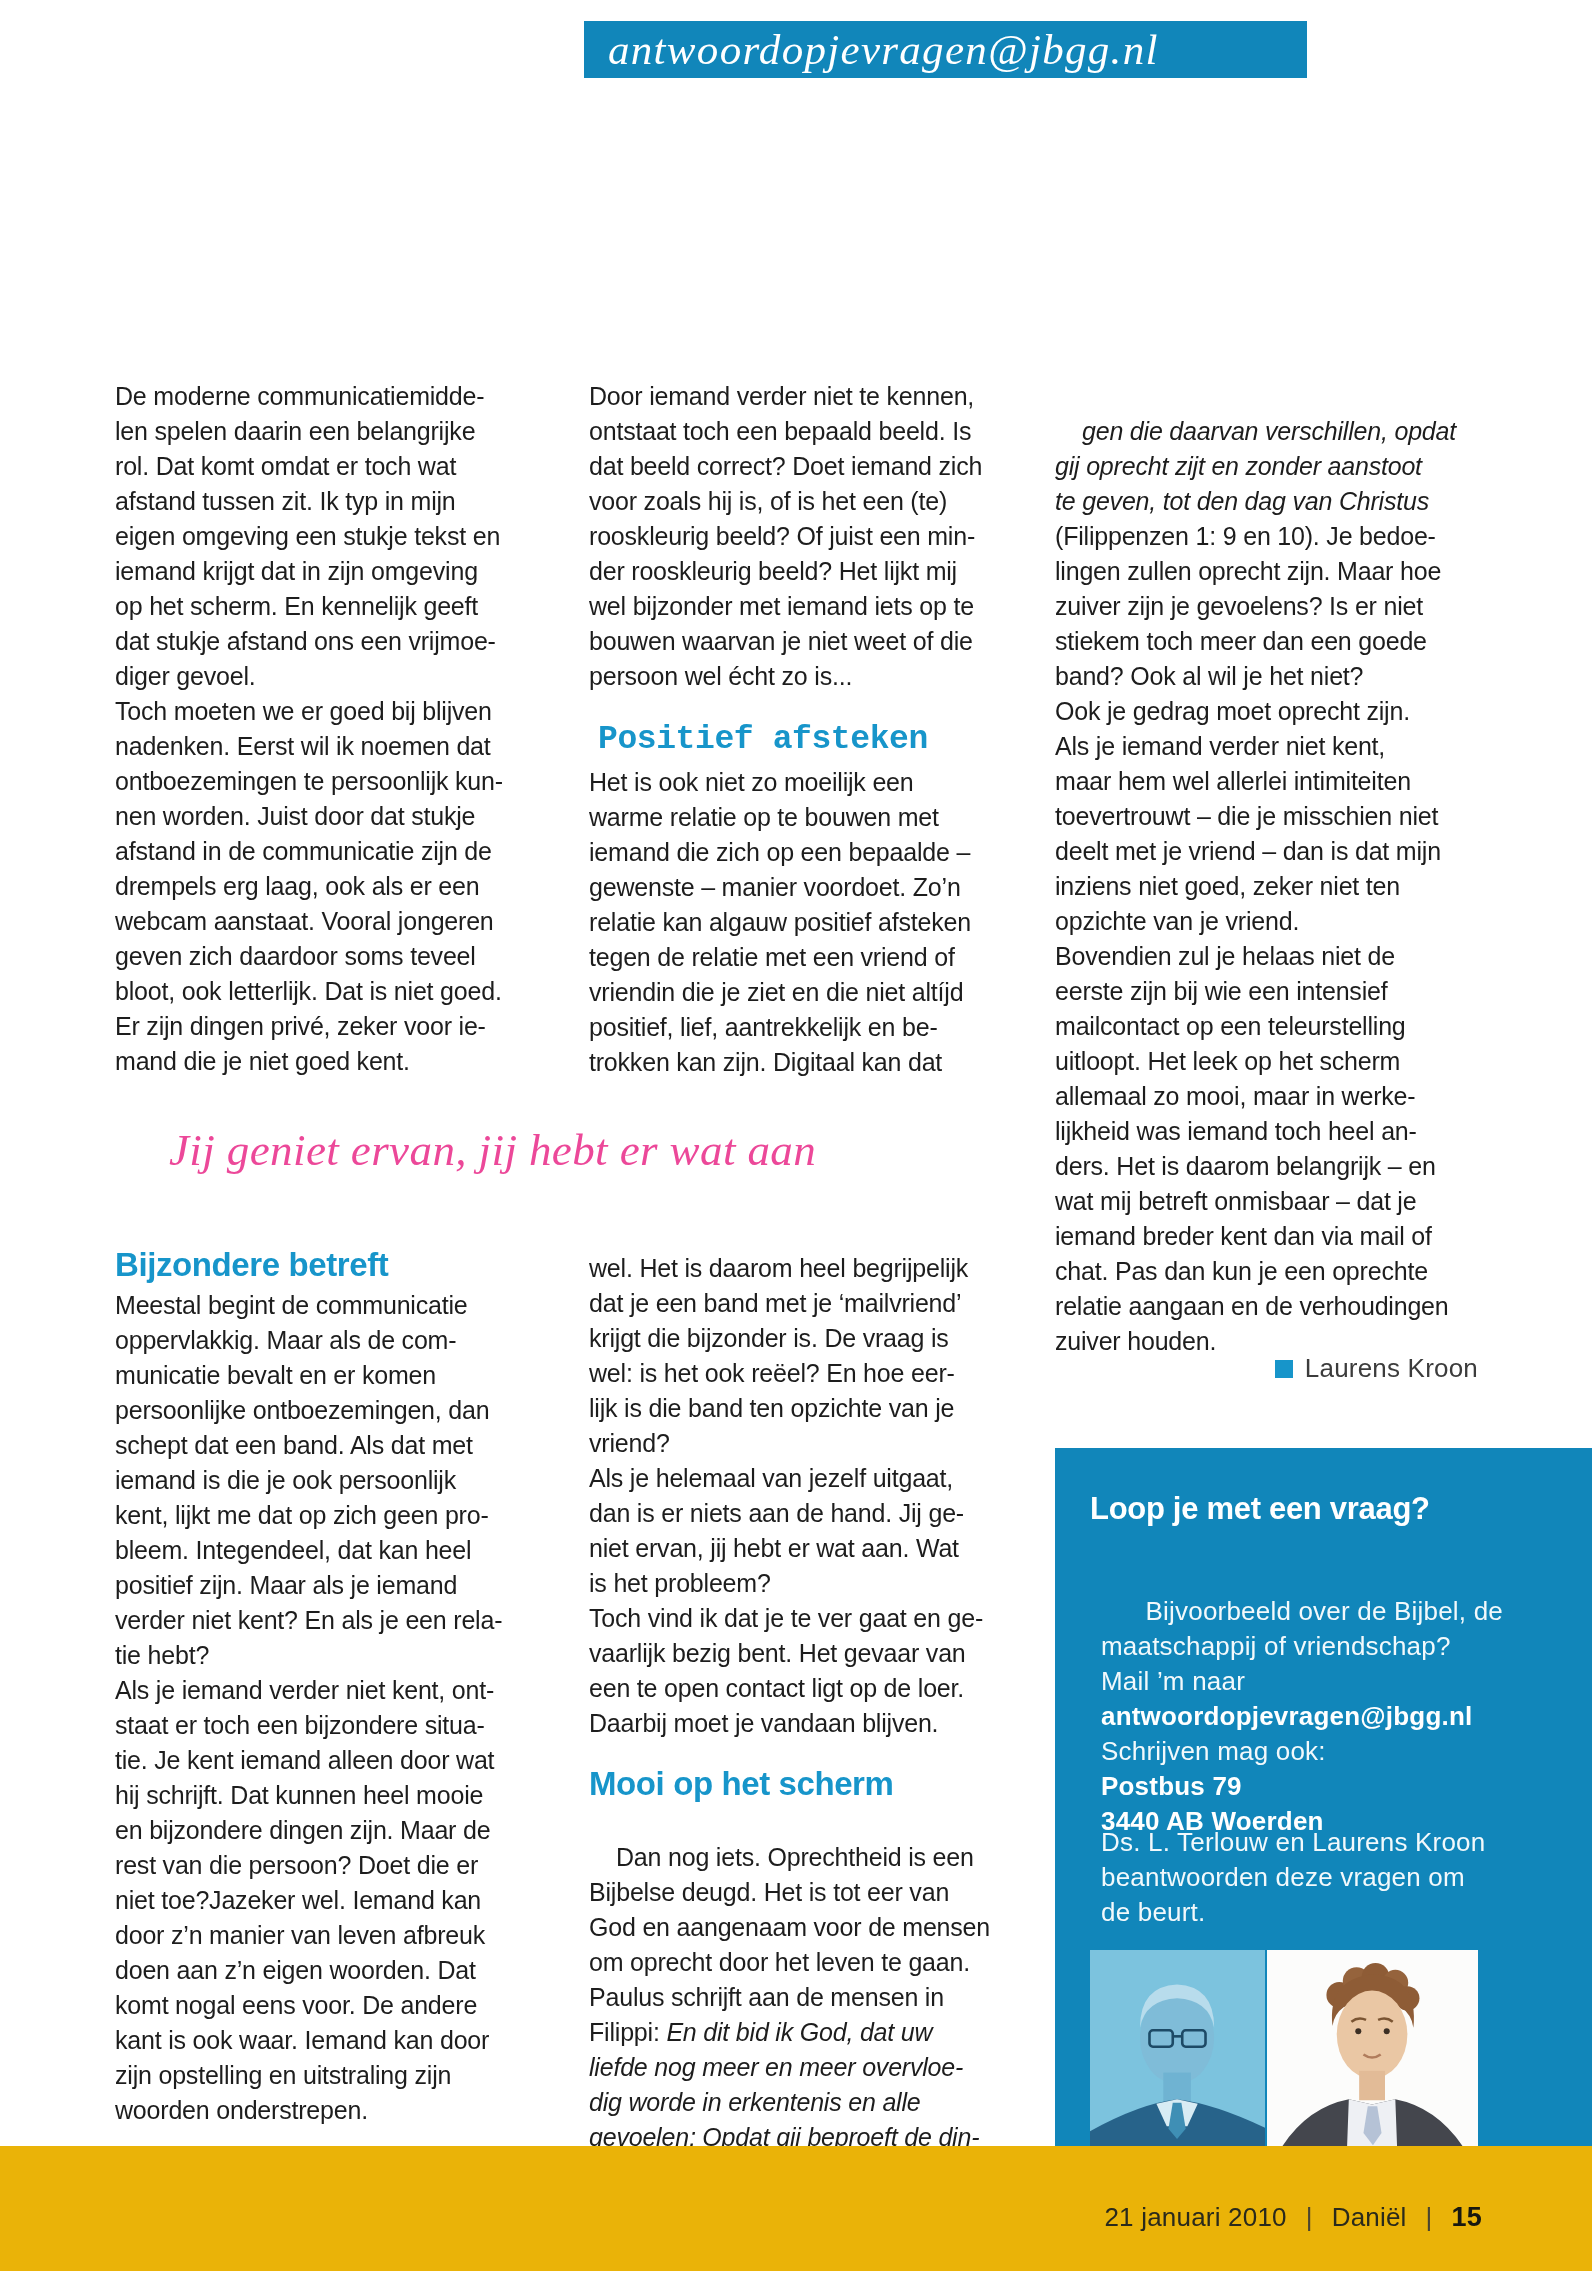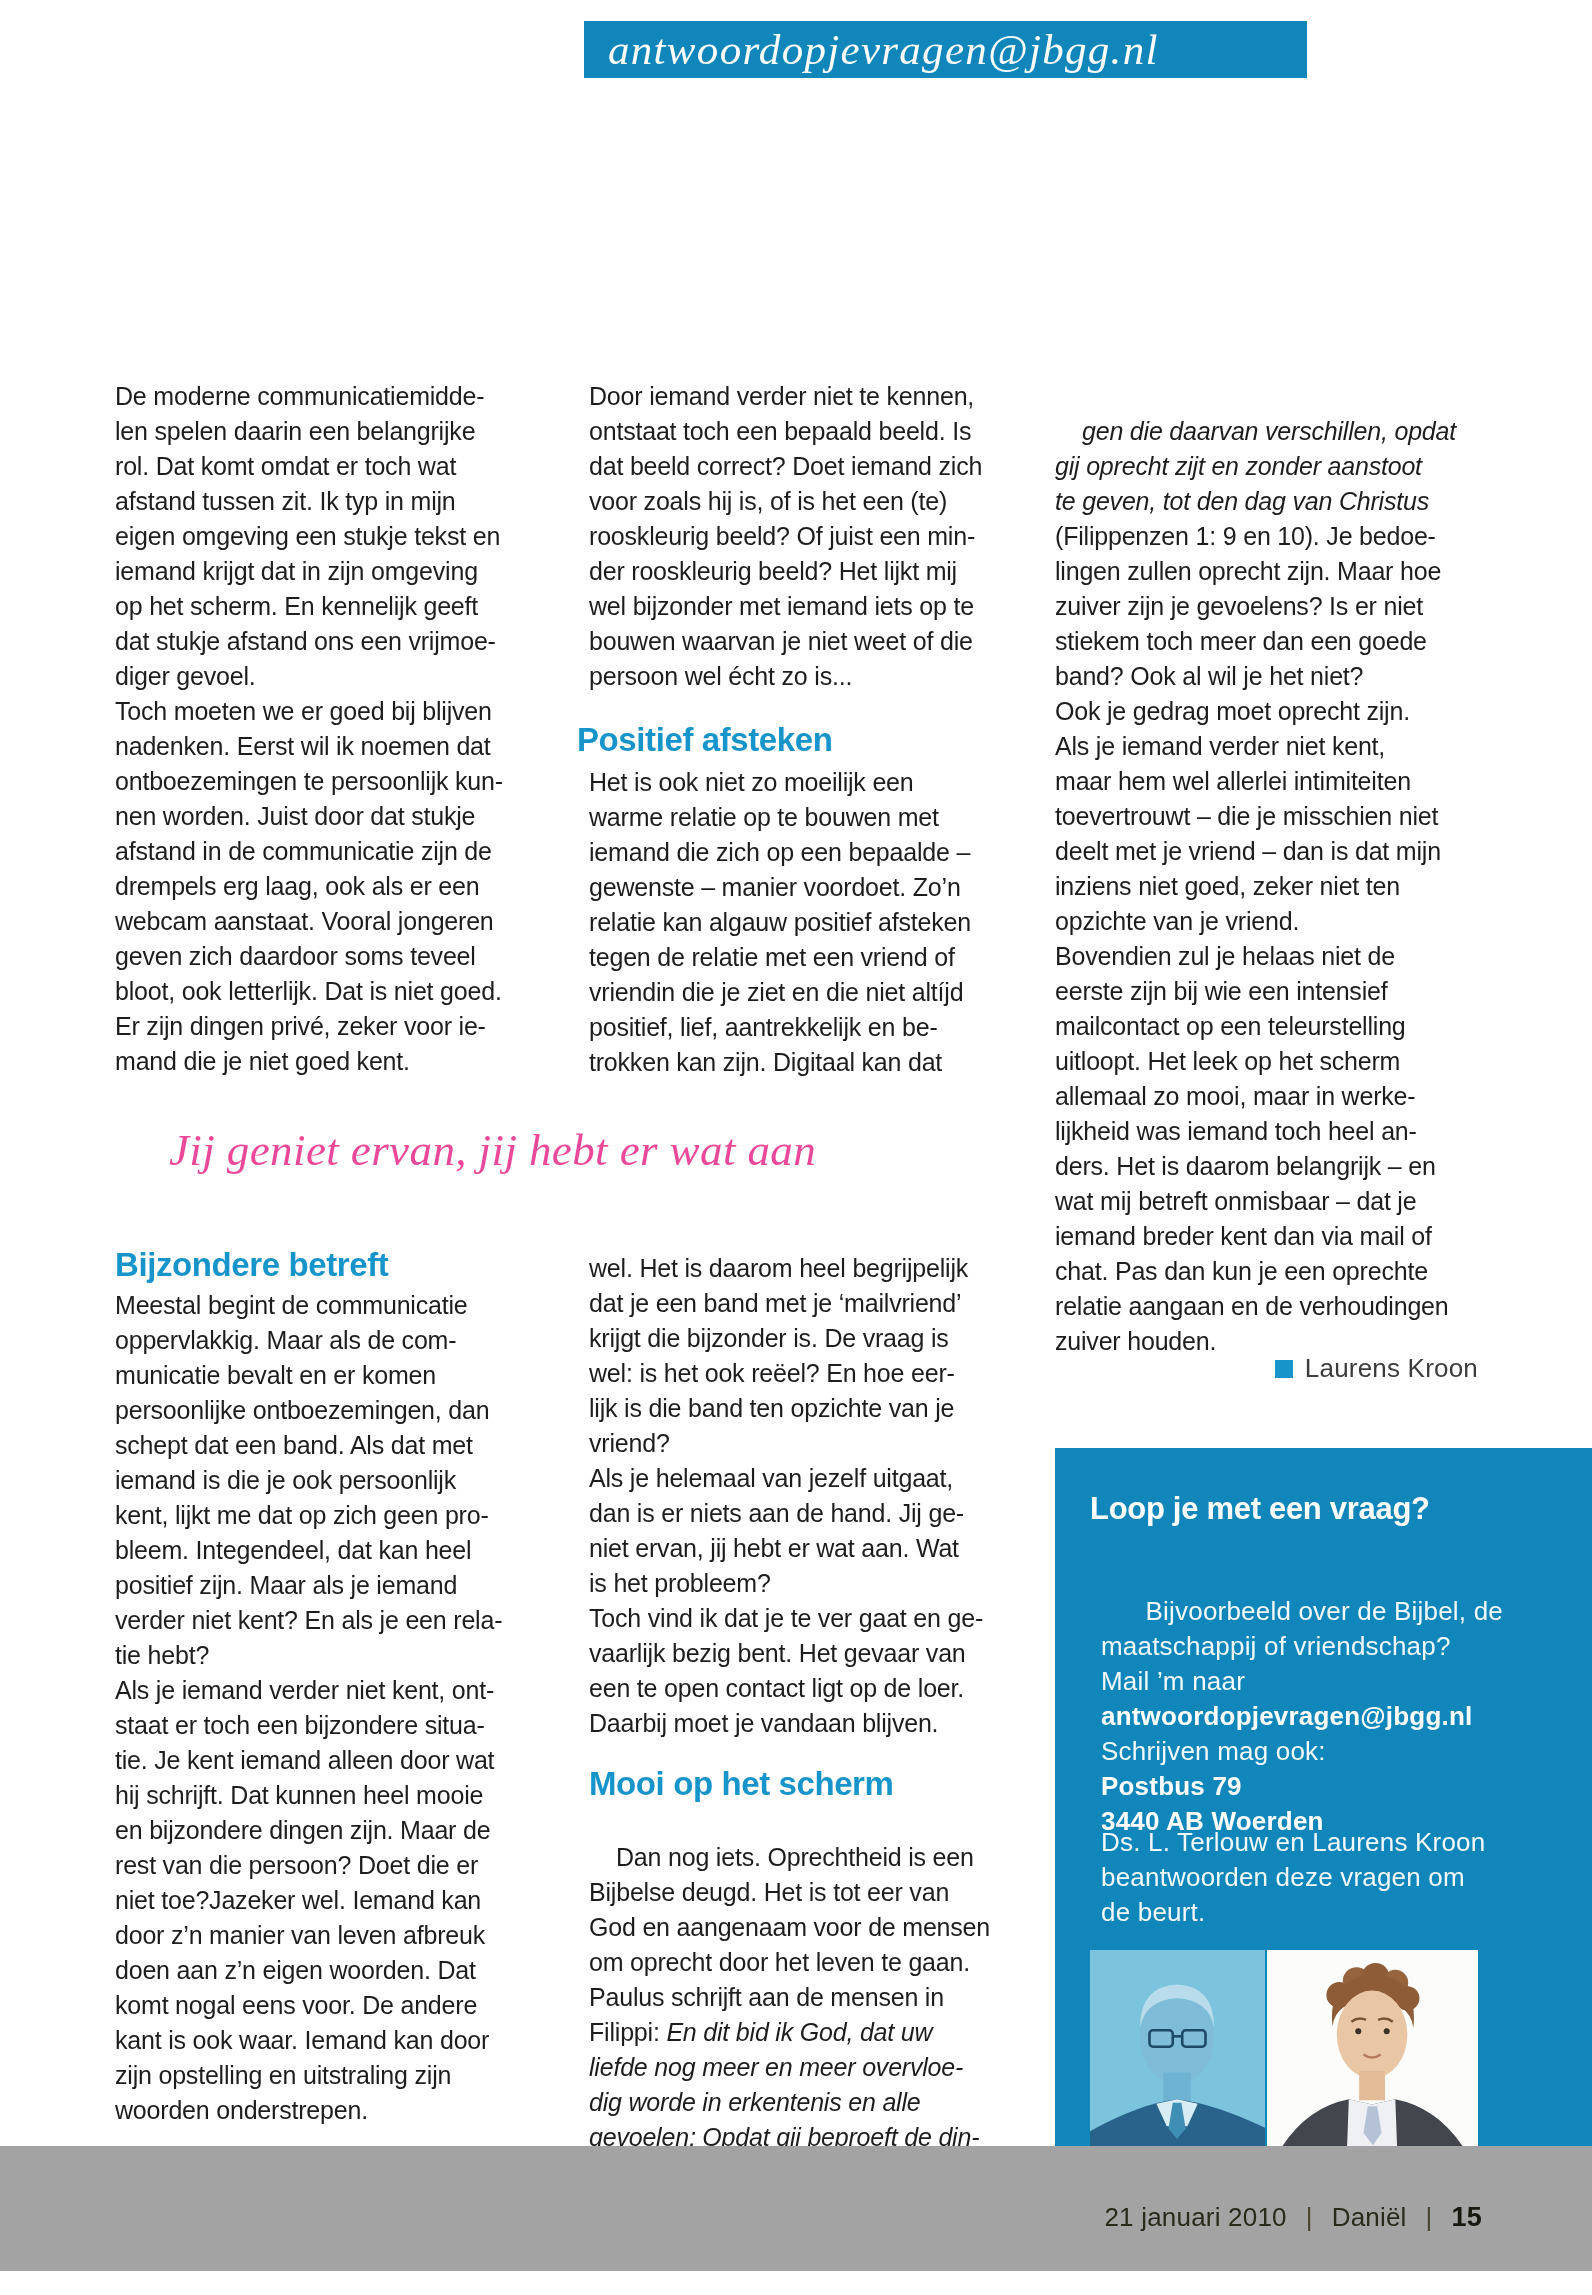--- a/index.html
+++ b/index.html
@@ -50,21 +50,21 @@
   }
   .ib-text .b{font-weight:bold;color:#ffffff;}
   #ib-body1{top:111px;}
   #ib-body2{top:377px;}
   .photo{position:absolute;top:502px;height:196px;overflow:hidden;}
   #photo-terlouw{left:35px;width:175px;}
   #photo-kroon{left:212px;width:211px;}
   .photo svg{display:block;width:100%;height:100%;}
   
   #footer{
-    left:0;top:2146px;width:1592px;height:125px;background:#a3a3a3;
+    left:0;top:2146px;width:1592px;height:125px;background:#eab308;
     display:flex;justify-content:flex-end;align-items:flex-start;
     padding-top:33px;box-sizing:border-box;
   }
   #footer .ft{
     padding-right:110px;font-size:26px;color:#2a2a1c;letter-spacing:0.2px;
     display:flex;align-items:baseline;gap:19px;line-height:29px;white-space:pre;
   }
   #footer .pagenum{font-weight:bold;font-size:27px;color:#181810;margin-top:24px;}
   #footer .sep{color:#4a4530;}
 </style>
@@ -101,21 +101,21 @@
   <div class="abs body-text" style="left:589px;top:379px;">Door iemand verder niet te kennen,
 ontstaat toch een bepaald beeld. Is
 dat beeld correct? Doet iemand zich
 voor zoals hij is, of is het een (te)
 rooskleurig beeld? Of juist een min-
 der rooskleurig beeld? Het lijkt mij
 wel bijzonder met iemand iets op te
 bouwen waarvan je niet weet of die
 persoon wel écht zo is...</div>
 
-  <div class="abs heading" style="left:577px;top:721px;">Positief afsteken</div>
+  <div class="abs heading" style="left:598px;top:721px;font-family:Liberation Mono, monospace;">Positief afsteken</div>
 
   <div class="abs body-text" style="left:589px;top:765px;">Het is ook niet zo moeilijk een
 warme relatie op te bouwen met
 iemand die zich op een bepaalde –
 gewenste – manier voordoet. Zo’n
 relatie kan algauw positief afsteken
 tegen de relatie met een vriend of
 vriendin die je ziet en die niet altíjd
 positief, lief, aantrekkelijk en be-
 trokken kan zijn. Digitaal kan dat</div>

